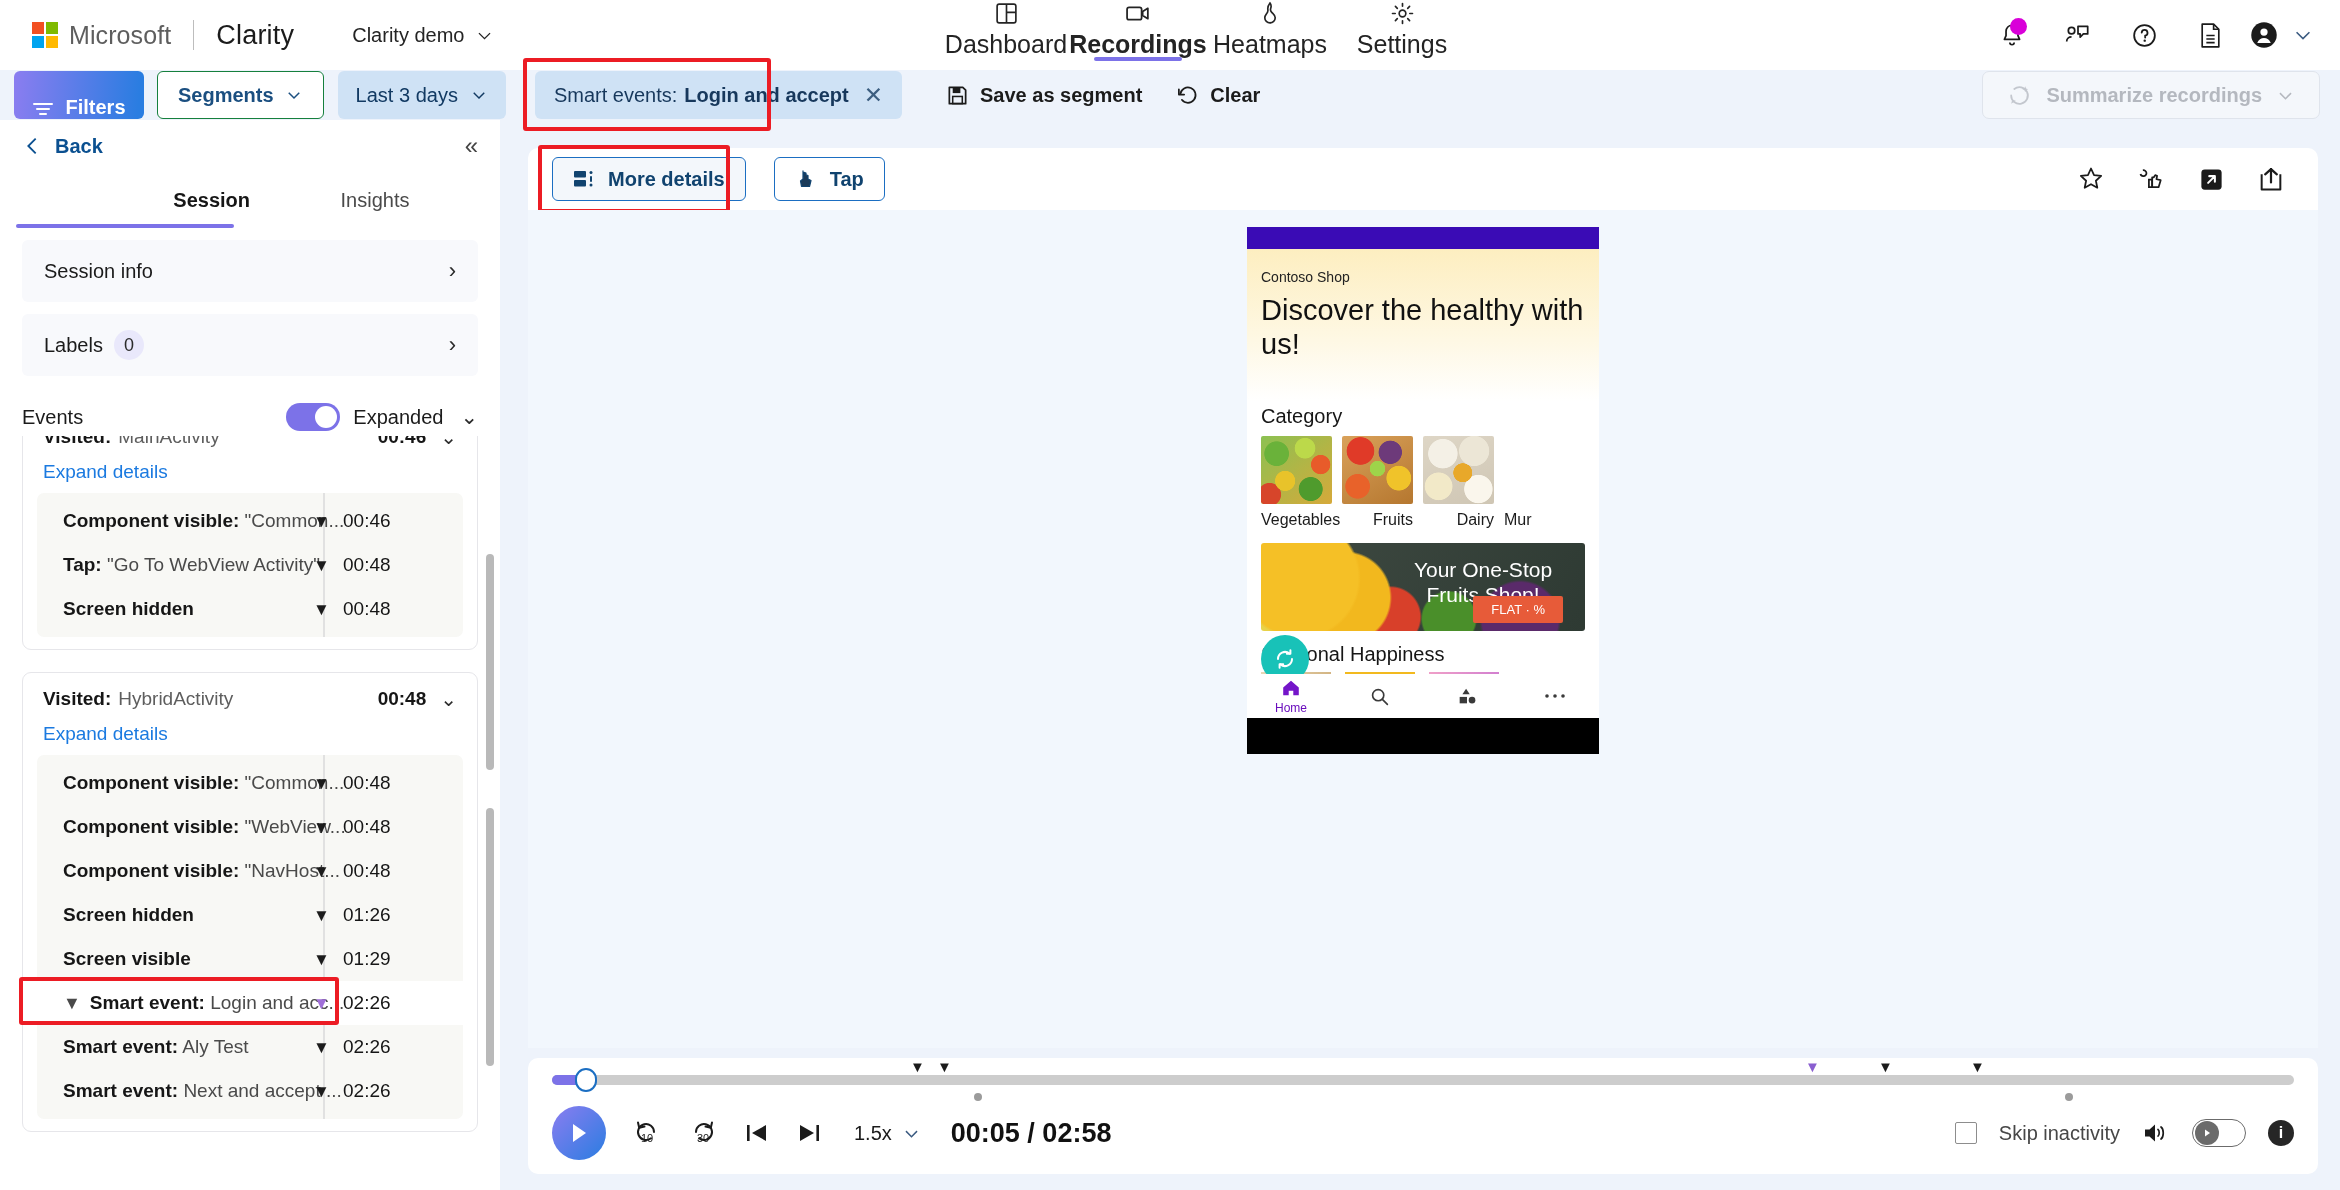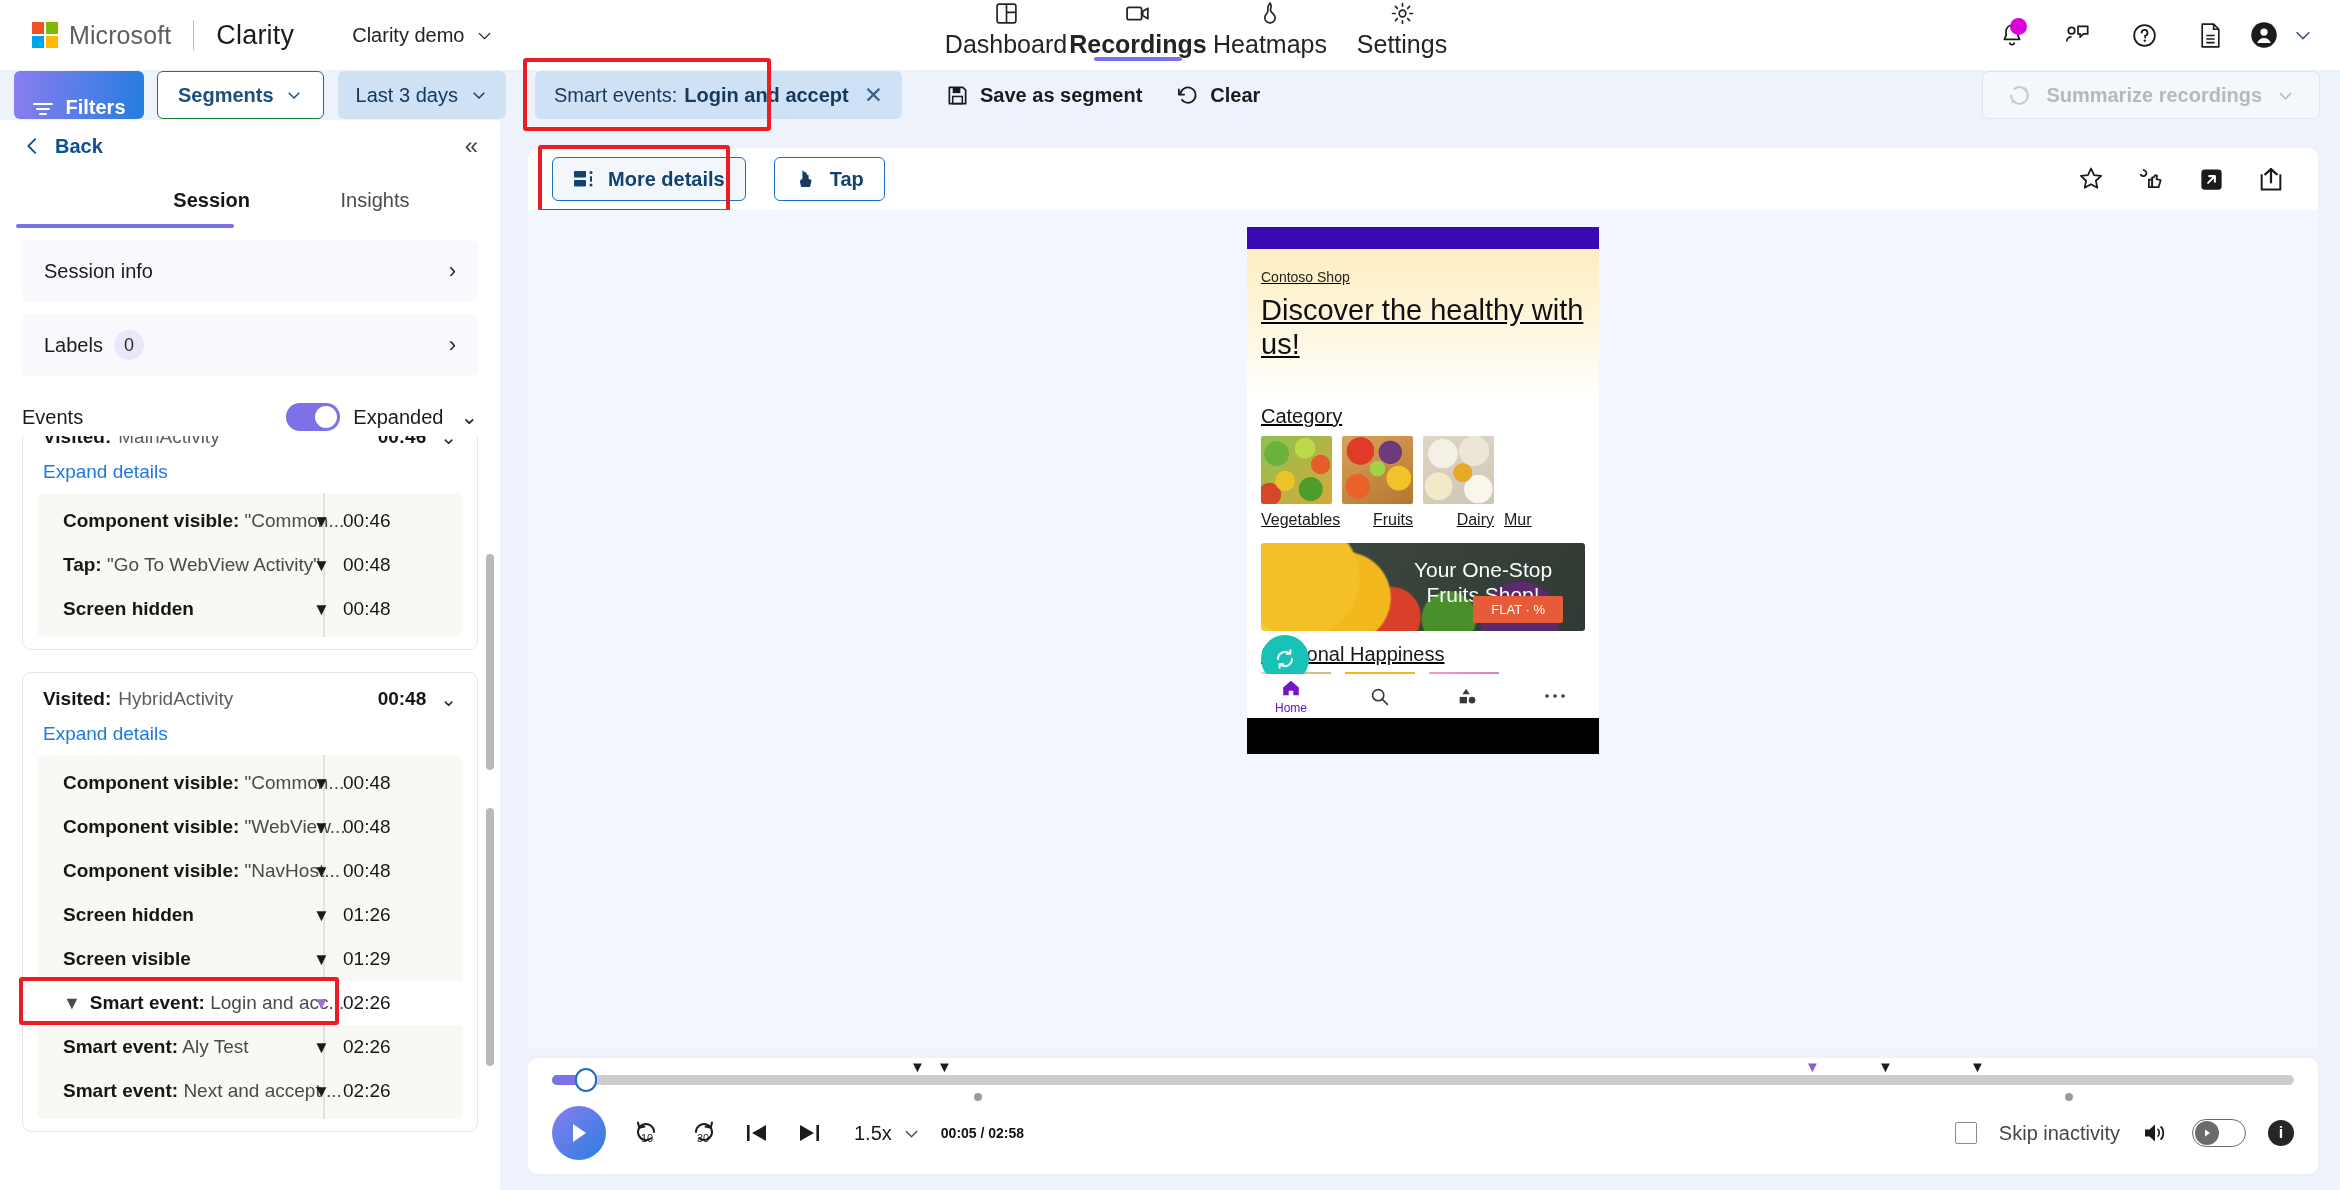--- a/index.html
+++ b/index.html
@@ -141,21 +141,21 @@
   .ptoolbar { height: 62px; display: flex; align-items: center; padding: 0 24px; }
   .pb { height: 44px; padding: 0 20px; border-radius: 6px; background: #f3f7fb;
     border: 1px solid #1b6ec2; color: #10436f; font-size: 20px; font-weight: bold;
     display: flex; align-items: center; gap: 13px; cursor: pointer; }
   .pb.plain { background: #fff; }
   .ptool-right { margin-left: auto; display: flex; align-items: center; gap: 14px; }
   .ptool-right .ib { width: 46px; height: 44px; display: flex; align-items: center;
     justify-content: center; cursor: pointer; }
 
   .stage { position: absolute; top: 62px; left: 0; right: 0; bottom: 0;
-    background: #f2f7fd; display: flex; align-items: flex-start; justify-content: center; text-decoration: underline; }
+    background: #f2f7fd; display: flex; align-items: flex-start; justify-content: center; }
   .phone { margin-top: 17px; width: 352px; height: 527px; background: #fff;
     overflow: hidden; position: relative; }
   .ph-status { height: 22px; background: #3a0bb5; }
   .ph-hero { height: 152px; background: linear-gradient(180deg,#fdeec0 0%, #fef8e4 60%, #ffffff 100%);
     padding: 20px 14px 0 14px; }
   .ph-brand { font-size: 14px; color: #222; }
   .ph-title { font-size: 29px; line-height: 34px; color: #111; margin-top: 8px; }
   .ph-sec { font-size: 20px; color: #161616; padding: 4px 14px 8px 14px; }
   .ph-cats { display: flex; gap: 10px; padding: 0 0 0 14px; }
   .cat { width: 71px; }
@@ -200,21 +200,21 @@
   .dot { position: absolute; top: 18px; width: 8px; height: 8px; border-radius: 4px;
     background: #9b9b9b; }
   .ctrls { display: flex; align-items: center; height: 82px; padding: 0 24px; }
   .play { width: 54px; height: 54px; border-radius: 27px;
     background: linear-gradient(135deg,#8b7df0,#2a7de1); display: flex;
     align-items: center; justify-content: center; cursor: pointer; }
   .cbtn { margin-left: 26px; display: flex; align-items: center; justify-content: center;
     cursor: pointer; }
   .speed { margin-left: 32px; display: flex; align-items: center; gap: 10px;
     font-size: 20px; color: #1b1b1b; cursor: pointer; }
-  .time { margin-left: 20px; font-size: 14px; font-weight: bold; color: #111; }
+  .time { margin-left: 30px; font-size: 27px; font-weight: bold; color: #111; }
   .br-right { margin-left: auto; display: flex; align-items: center; gap: 22px; }
   .chk { width: 22px; height: 22px; border: 1px solid #8d8d8d; border-radius: 2px;
     background: #fff; cursor: pointer; }
   .skip-lbl { font-size: 20px; color: #474747; }
   .atoggle { width: 54px; height: 28px; border-radius: 14px; border: 1px solid #6b6b6b;
     background: #fff; position: relative; cursor: pointer; }
   .atoggle .k { position: absolute; left: 2px; top: 1px; width: 24px; height: 24px;
     border-radius: 12px; background: #6b6b6b; display: flex; align-items: center;
     justify-content: center; }
   .infoi { width: 26px; height: 26px; border-radius: 13px; background: #262626;

